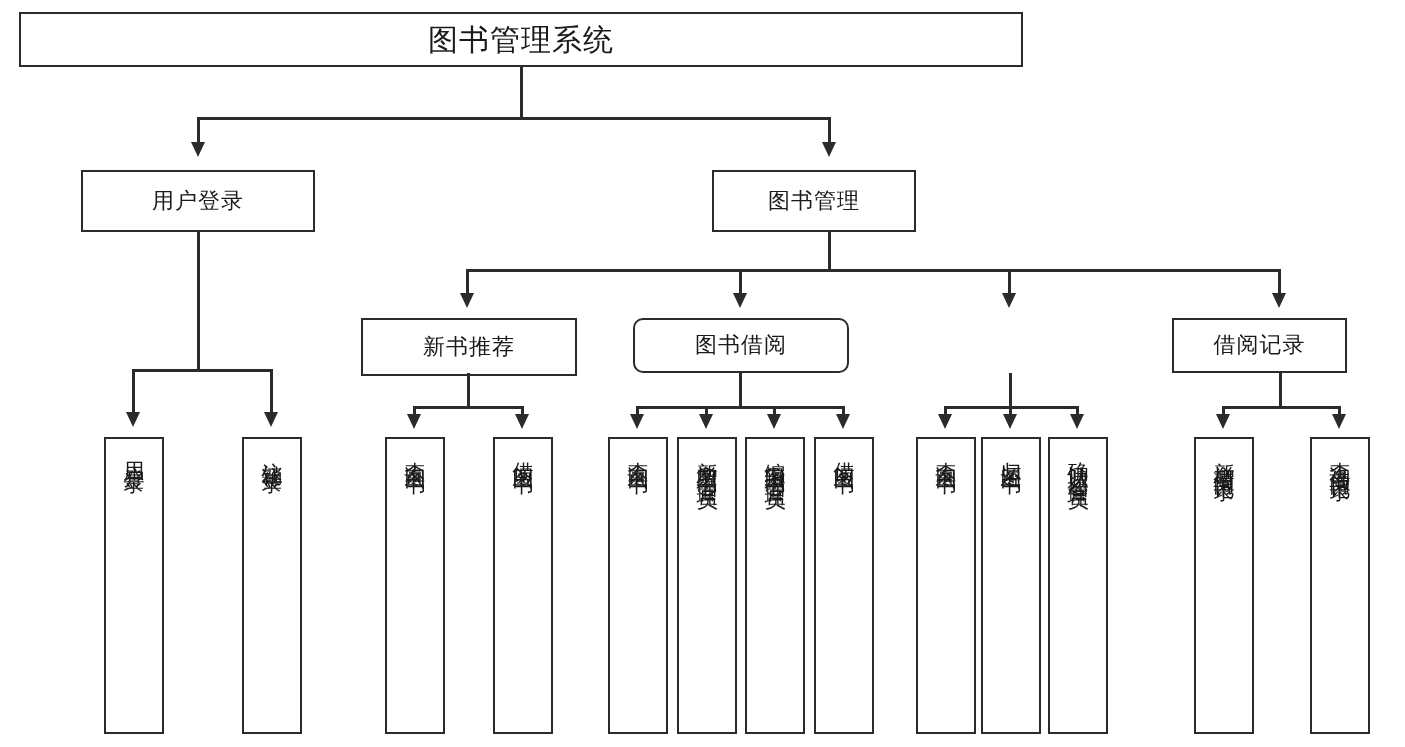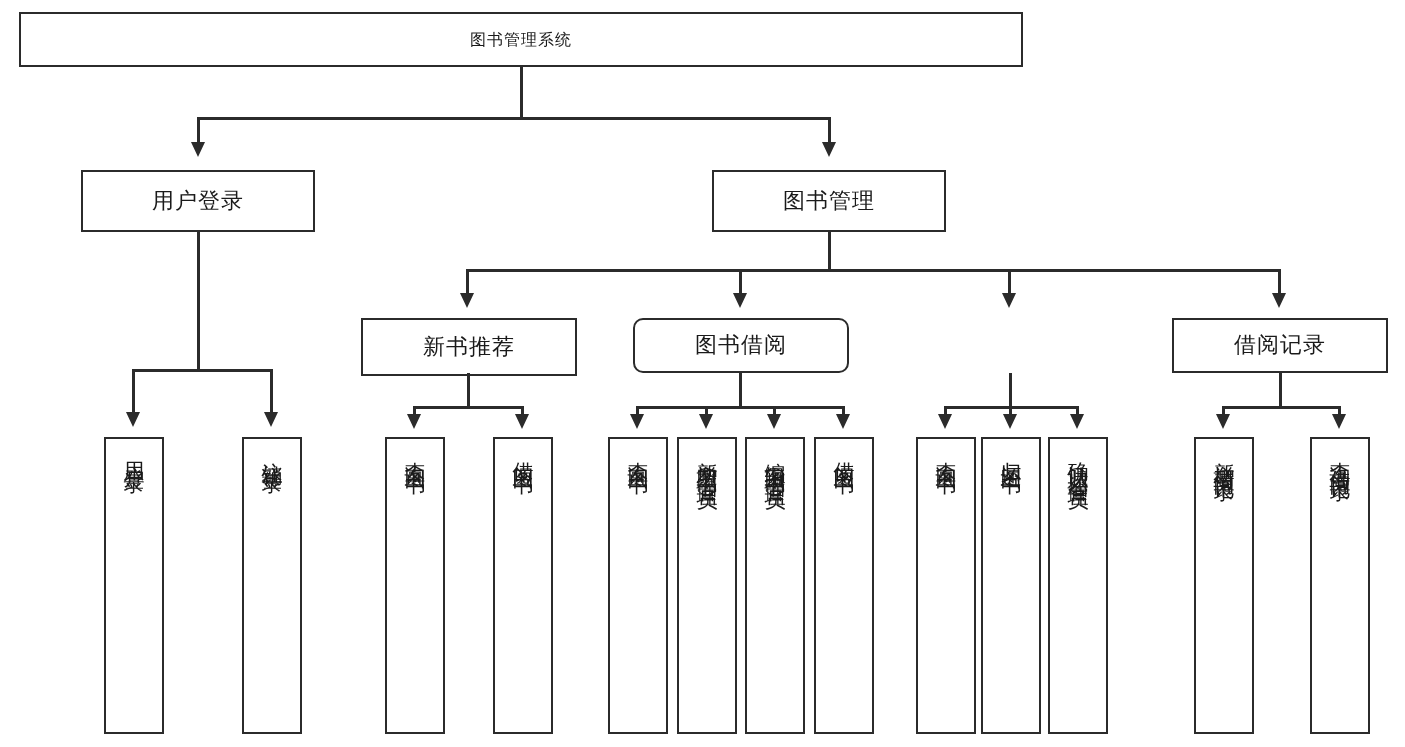--- a/index.html
+++ b/index.html
@@ -26,21 +26,21 @@
     align-items:center;
     justify-content:center;
     text-align:center;
   }
   .node.horiz{
     font-size:22px;
     letter-spacing:1px;
     line-height:1.2;
   }
   .node.root{
-    font-size:16px;
+    font-size:30px;
   }
   
   .node.vert{
     writing-mode:vertical-rl;
     text-orientation:upright;
     font-size:21px;
     letter-spacing:4px;
     line-height:1.05;
     padding-top:6px;
     padding-bottom:6px;
@@ -92,21 +92,21 @@
   <div class="ln h" style="left:197px;top:117px;width:634px;"></div>
 
   <div class="ln v" style="left:197px;top:117px;height:28px;"></div>
   <div class="arrow" style="left:191px;top:142px;"></div>
   <div class="ln v" style="left:828px;top:117px;height:28px;"></div>
   <div class="arrow" style="left:822px;top:142px;"></div>
 
   <div class="node horiz" style="left:81px;top:170px;width:234px;height:62px;">
     <span>用户登录</span>
   </div>
-  <div class="node horiz" style="left:712px;top:170px;width:234px;height:62px;">
+  <div class="node horiz" style="left:712px;top:170px;width:204px;height:62px;">
     <span>图书管理</span>
   </div>
 
   <div class="ln v" style="left:197px;top:232px;height:139px;"></div>
   <div class="ln h" style="left:132px;top:369px;width:140px;"></div>
   <div class="ln v" style="left:132px;top:369px;height:46px;"></div>
   <div class="arrow" style="left:126px;top:412px;"></div>
   <div class="ln v" style="left:270px;top:369px;height:46px;"></div>
   <div class="arrow" style="left:264px;top:412px;"></div>
 
@@ -121,21 +121,21 @@
   <div class="arrow" style="left:1002px;top:293px;"></div>
   <div class="ln v" style="left:1278px;top:269px;height:27px;"></div>
   <div class="arrow" style="left:1272px;top:293px;"></div>
 
   <div class="node horiz" style="left:361px;top:318px;width:216px;height:58px;">
     <span>新书推荐</span>
   </div>
   <div class="node horiz" style="left:633px;top:318px;width:216px;height:55px;border-radius:10px;">
     <span>图书借阅</span>
   </div>
-  <div class="node horiz" style="left:1172px;top:318px;width:216px;height:55px;text-align:center;">
+  <div class="node horiz" style="left:1172px;top:318px;width:175px;height:55px;text-align:center;">
     <span>借阅记录</span>
   </div>
 
   <div class="ln v" style="left:467px;top:373px;height:35px;"></div>
   <div class="ln h" style="left:413px;top:406px;width:110px;"></div>
   <div class="ln v" style="left:413px;top:406px;height:12px;"></div>
   <div class="arrow" style="left:407px;top:414px;"></div>
   <div class="ln v" style="left:521px;top:406px;height:12px;"></div>
   <div class="arrow" style="left:515px;top:414px;"></div>
 

